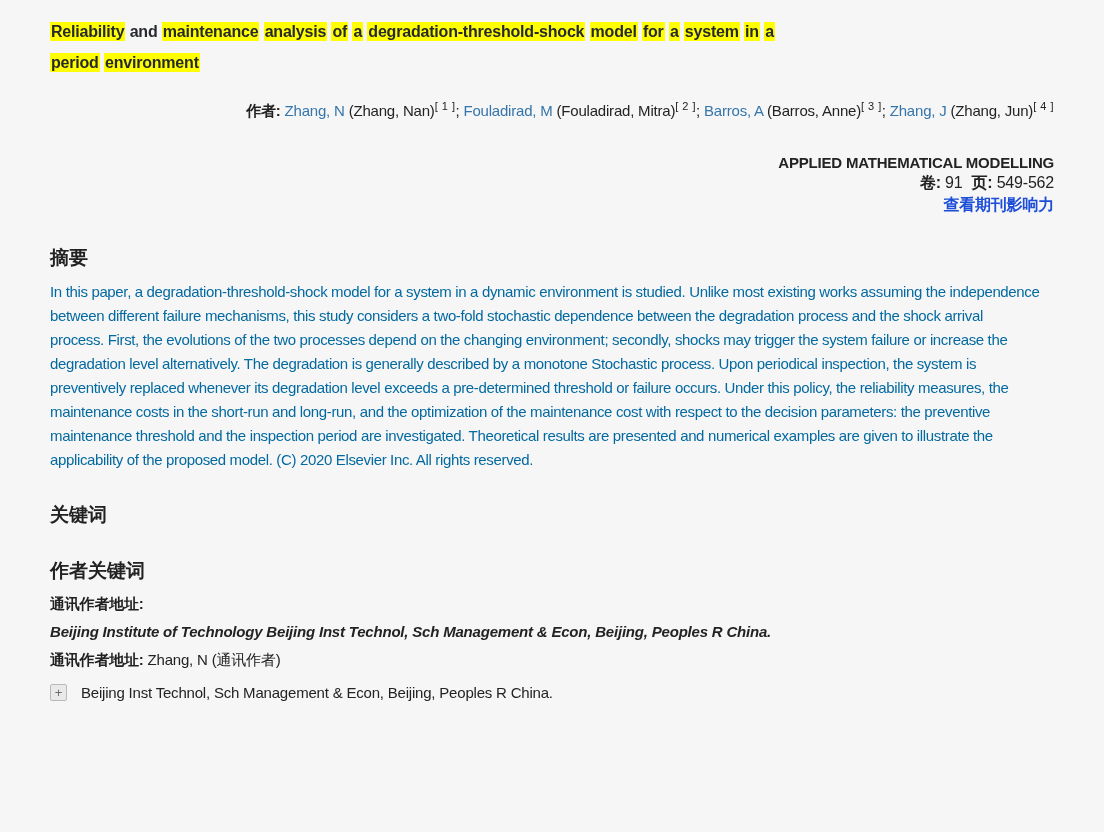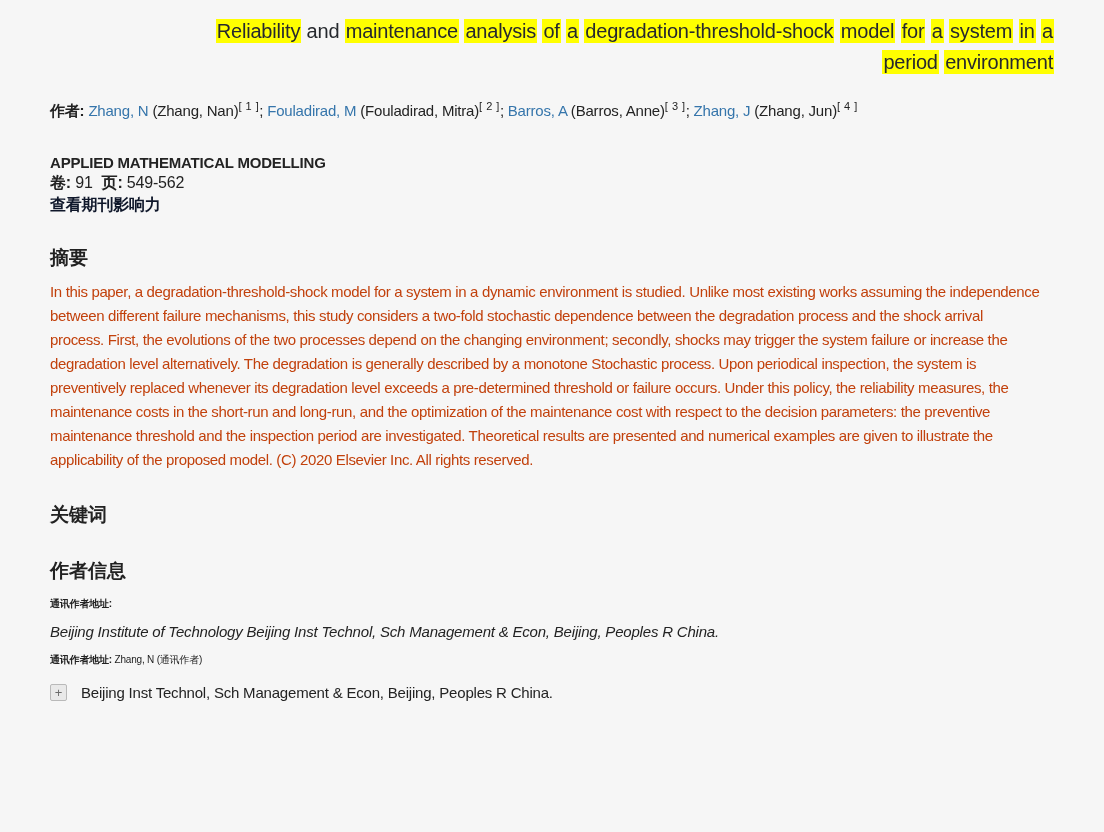--- a/index.html
+++ b/index.html
@@ -11,106 +11,107 @@
   }
   .page {
     width: 1104px;
     min-height: 832px;
     padding: 16px 50px 10px 50px;
     overflow: hidden;
   }
   
   .title {
     margin: 0 0 18px 0;
-    font-size: 20px;
-    font-weight: 400;
+    font-size: 16px;
+    font-weight: 700;
     line-height: 31px;
     color: #26292e;
     letter-spacing: -0.2px;
-    text-align: right;
   }
   .title-line { display: block; }
   .hl { background: #ffff00; padding: 1px 1px; }
   .nohl { padding: 1px 0; }
   
   .authors-line {
     margin: 0 0 0 0;
     font-size: 15px;
     line-height: 21px;
     letter-spacing: -0.2px;
+    text-align: right;
   }
   b, .b { font-weight: 700; color: #222; }
   a.lnk {
     color: #3575ab;
     text-decoration: none;
     cursor: pointer;
   }
   sup.refnum {
     font-size: 11px;
     color: #232323;
     letter-spacing: 0.5px;
   }
   
-  .journal-block { margin-top: 33px; }
+  .journal-block { margin-top: 33px; text-align: right; }
   .journal-name {
     font-size: 15px;
     font-weight: 700;
     letter-spacing: -0.2px;
     margin-bottom: 1px;
   }
   .meta-line {
     font-size: 16px;
     line-height: 21.5px;
     letter-spacing: -0.2px;
   }
   .gap { display: inline-block; width: 9px; }
   a.impact-link {
-    color: #0f172a;
+    color: #1d4ed8;
     font-weight: 700;
     text-decoration: none;
     cursor: pointer;
   }
   
   h2.section {
     font-size: 19px;
     font-weight: 700;
     color: #222;
     margin: 30px 0 9px 0;
     letter-spacing: 0;
     font-family: Liberation Mono, monospace;
   }
   
   .abstract {
     margin: 0;
     width: 990px;
     font-size: 15px;
     line-height: 24px;
     letter-spacing: -0.35px;
-    color: #c2410c;
+    color: #0369a1;
   }
   
   .kw-line {
     margin: 0 0 5px 0;
     font-size: 15px;
     line-height: 21px;
     letter-spacing: -0.2px;
   }
   
   .sub-line {
     margin: 7px 0 0 0;
-    font-size: 10px;
+    font-size: 15px;
     line-height: 21px;
     letter-spacing: -0.2px;
   }
   .italic-addr {
     margin: 7px 0 0 0;
     font-size: 15px;
     line-height: 21px;
     font-style: italic;
     letter-spacing: -0.2px;
+    font-weight: bold;
   }
   .expand-row {
     margin: 9px 0 0 0;
     display: flex;
     align-items: center;
     font-size: 15px;
     line-height: 21px;
     letter-spacing: -0.2px;
   }
   .expand-btn {
@@ -146,21 +147,21 @@
     <div class="journal-name">APPLIED MATHEMATICAL MODELLING</div>
     <div class="meta-line"><b>卷:</b> <span>91</span><span class="gap"></span><b>页:</b> <span>549-562</span></div>
     <div class="meta-line"><a class="impact-link">查看期刊影响力</a></div>
   </div>
 
   <h2 class="section">摘要</h2>
   <p class="abstract">In this paper, a degradation-threshold-shock model for a system in a dynamic environment is studied. Unlike most existing works assuming the independence between different failure mechanisms, this study considers a two-fold stochastic dependence between the degradation process and the shock arrival process. First, the evolutions of the two processes depend on the changing environment; secondly, shocks may trigger the system failure or increase the degradation level alternatively. The degradation is generally described by a monotone Stochastic process. Upon periodical inspection, the system is preventively replaced whenever its degradation level exceeds a pre-determined threshold or failure occurs. Under this policy, the reliability measures, the maintenance costs in the short-run and long-run, and the optimization of the maintenance cost with respect to the decision parameters: the preventive maintenance threshold and the inspection period are investigated. Theoretical results are presented and numerical examples are given to illustrate the applicability of the proposed model. (C) 2020 Elsevier Inc. All rights reserved.</p>
 
   <h2 class="section">关键词</h2>
 
-  <h2 class="section">作者信息</h2>
+  <h2 class="section">作者关键词</h2>
   <p class="sub-line"><b>通讯作者地址:</b></p>
   <p class="italic-addr">Beijing Institute of Technology Beijing Inst Technol, Sch Management &amp; Econ, Beijing, Peoples R China.</p>
   <p class="sub-line"><b>通讯作者地址:</b> <span>Zhang, N (通讯作者)</span></p>
 
   <div class="expand-row mt12">
     <button class="expand-btn">+</button>
     <span>Beijing Inst Technol, Sch Management &amp; Econ, Beijing, Peoples R China.</span>
   </div>
 
   <p class="sub-line"></p>

